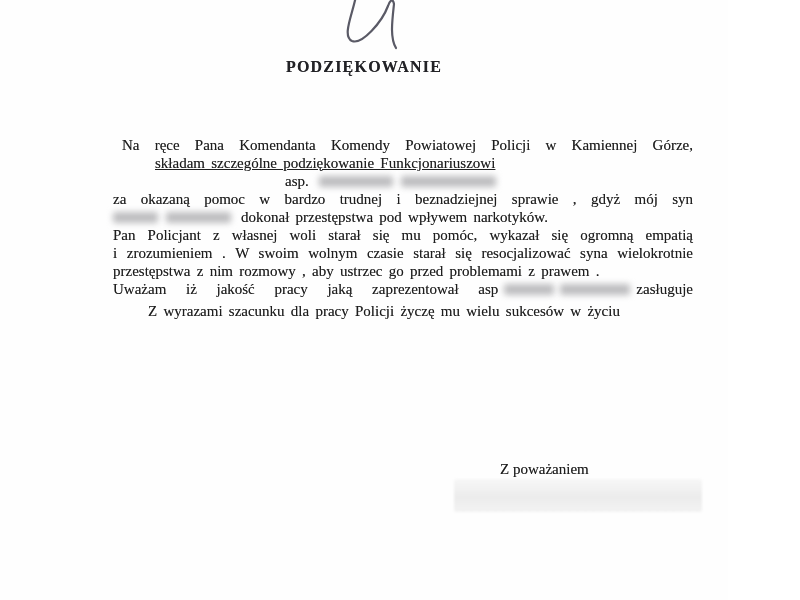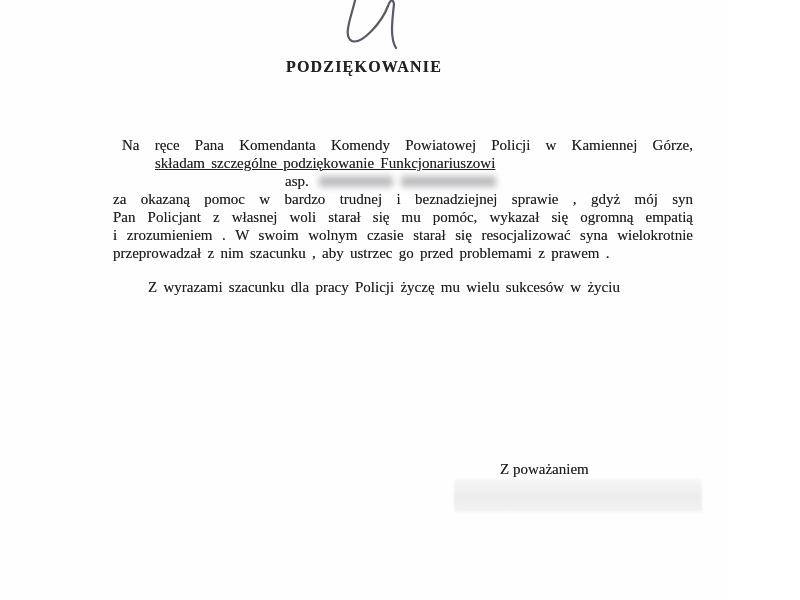--- a/index.html
+++ b/index.html
@@ -51,21 +51,21 @@
     white-space: normal;
   }
   .jl {
     text-align: justify;
     text-align-last: justify;
   }
   .ind-1  { text-indent: 9px;  }
   .ind-2  { padding-left: 42px; text-decoration: underline; }
   .ind-3  { padding-left: 172px; }
   .ind-12 { padding-left: 35px; }
-  .gap-top { margin-top: 16px; }
+  .gap-top { margin-top: 4px; }
   .blur-chunk {
     display: inline-block;
     height: 11px;
     border-radius: 2px;
     background: #bdbdbf;
     filter: blur(3px);
     vertical-align: -1px;
   }
   .bc-74 { width: 74px; margin: 0 8px 0 10px; }
   .bc-95 { width: 95px; }
@@ -113,33 +113,39 @@
     </div>
 
     <div class="line ind-3">
       <span>asp.</span><span class="blur-chunk bc-74"></span><span class="blur-chunk bc-95"></span>
     </div>
 
     <div class="line jl">
       <span>za okazaną pomoc w bardzo trudnej i beznadziejnej sprawie , gdyż mój syn</span>
     </div>
 
+    <div class="line">
+      <span class="blur-chunk bc-45"></span><span class="blur-chunk bc-65"></span><span>dokonał przestępstwa pod wpływem narkotyków.</span>
+    </div>
 
     <div class="line jl">
       <span>Pan Policjant z własnej woli starał się mu pomóc, wykazał się ogromną empatią</span>
     </div>
 
     <div class="line jl">
       <span>i zrozumieniem . W swoim wolnym czasie starał się resocjalizować syna wielokrotnie</span>
     </div>
 
     <div class="line">
-      <span>przeprowadzał z nim szacunku , aby ustrzec go przed problemami z prawem .</span>
+      <span>przestępstwa z nim rozmowy , aby ustrzec go przed problemami z prawem .</span>
     </div>
 
+    <div class="line jl">
+      <span>Uważam iż jakość pracy jaką zaprezentował asp</span><span class="blur-chunk bc-50"></span><span class="blur-chunk bc-70"></span><span>zasługuje</span>
+    </div>
 
 
 
     <div class="line ind-12 gap-top">
       <span>Z wyrazami szacunku dla pracy Policji życzę mu wielu sukcesów w życiu</span>
     </div>
 
 
   </div>
 

